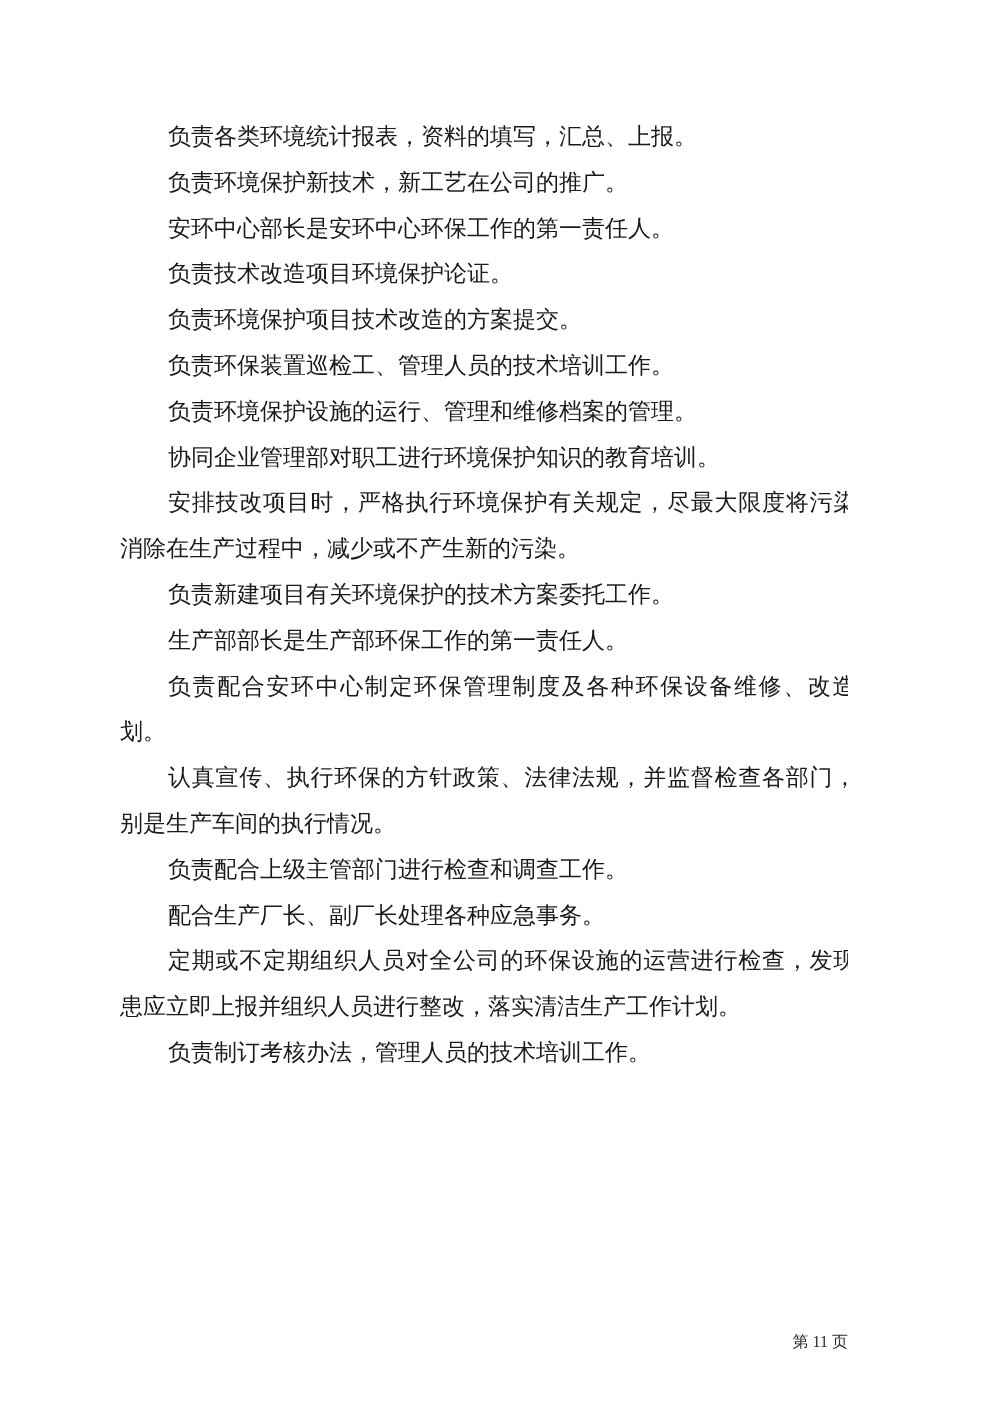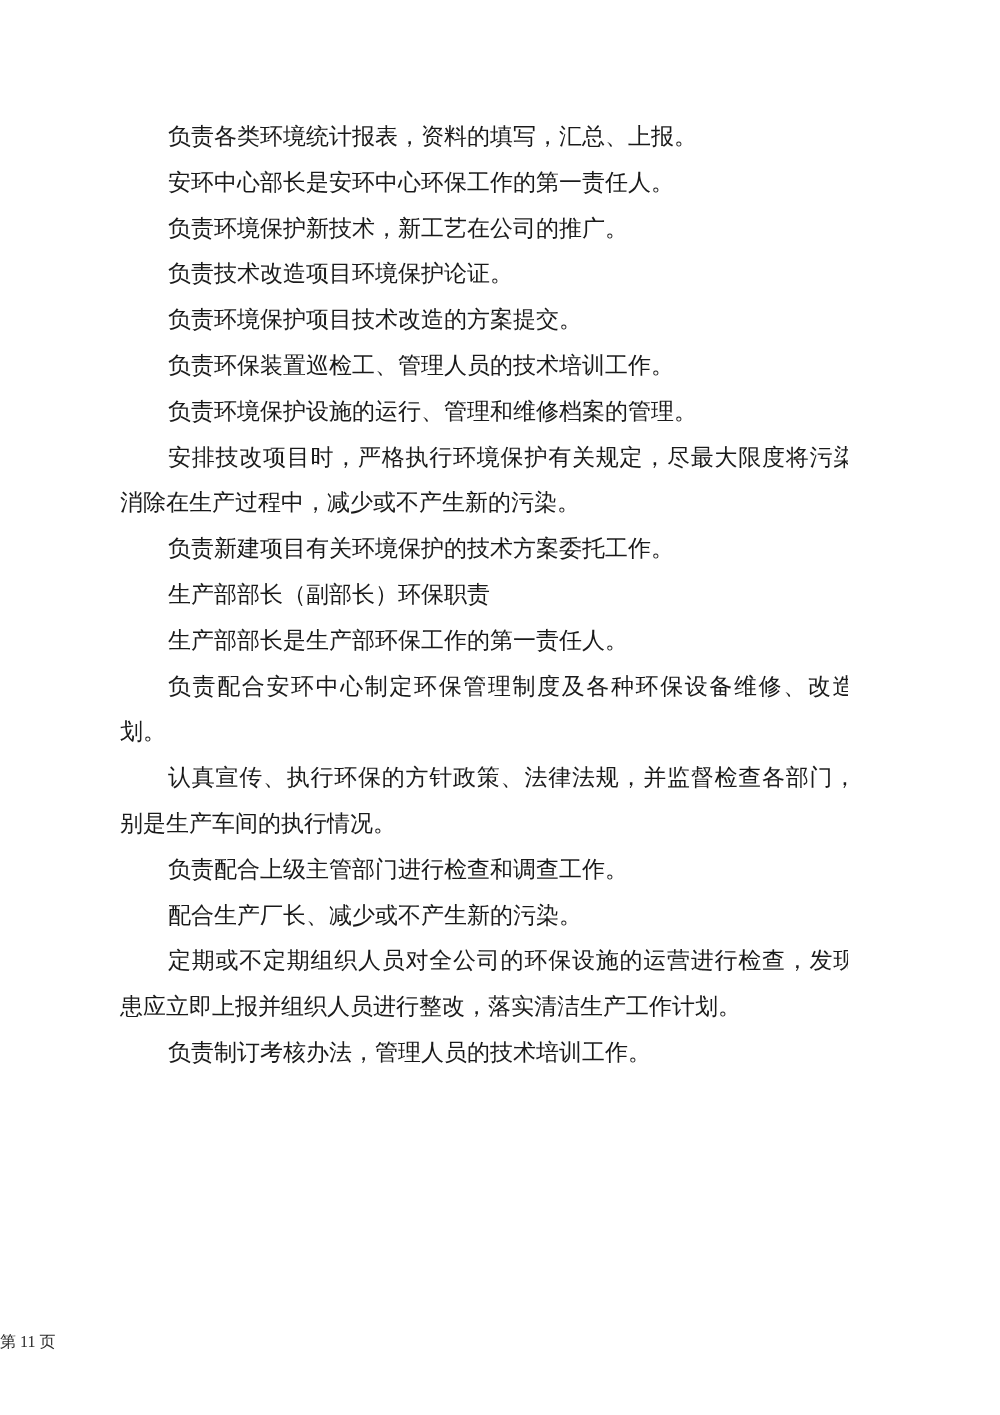--- a/index.html
+++ b/index.html
@@ -31,45 +31,45 @@
     padding: 0;
     text-indent: 48px;
     word-break: normal;
     overflow-wrap: break-word;
   }
   .footer {
     position: absolute;
     left: 0;
     top: 1331px;
     width: 100%;
-    text-align: left;
+    text-align: right;
     font-size: 16px;
     line-height: 22px;
     color: #2b2b2b;
   }
 </style>
 </head>
 <body>
 
 <div class="page">
   <div class="content">
     <p>负责各类环境统计报表，资料的填写，汇总、上报。</p>
+    <p>负责环境保护新技术，新工艺在公司的推广。</p>
     <p>安环中心部长是安环中心环保工作的第一责任人。</p>
-    <p>负责环境保护新技术，新工艺在公司的推广。</p>
     <p>负责技术改造项目环境保护论证。</p>
     <p>负责环境保护项目技术改造的方案提交。</p>
     <p>负责环保装置巡检工、管理人员的技术培训工作。</p>
     <p>负责环境保护设施的运行、管理和维修档案的管理。</p>
+    <p>协同企业管理部对职工进行环境保护知识的教育培训。</p>
     <p>安排技改项目时，严格执行环境保护有关规定，尽最大限度将污染物消除在生产过程中，减少或不产生新的污染。</p>
     <p>负责新建项目有关环境保护的技术方案委托工作。</p>
-    <p>生产部部长（副部长）环保职责</p>
     <p>生产部部长是生产部环保工作的第一责任人。</p>
     <p>负责配合安环中心制定环保管理制度及各种环保设备维修、改造计划。</p>
     <p>认真宣传、执行环保的方针政策、法律法规，并监督检查各部门，特别是生产车间的执行情况。</p>
     <p>负责配合上级主管部门进行检查和调查工作。</p>
-    <p>配合生产厂长、减少或不产生新的污染。</p>
+    <p>配合生产厂长、副厂长处理各种应急事务。</p>
     <p>定期或不定期组织人员对全公司的环保设施的运营进行检查，发现隐患应立即上报并组织人员进行整改，落实清洁生产工作计划。</p>
     <p>负责制订考核办法，管理人员的技术培训工作。</p>
   </div>
   <div class="footer">
     <span>第 11 页</span>
   </div>
 </div>
 
 </body></html>

